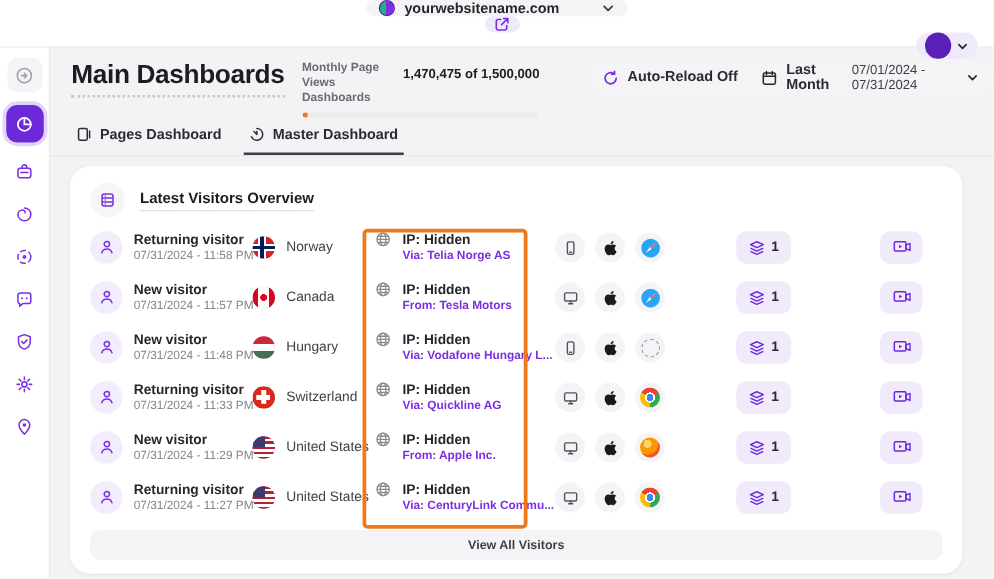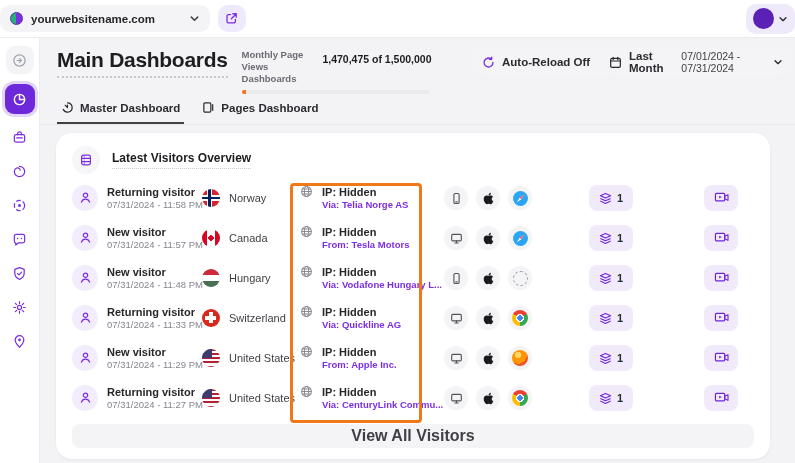--- a/index.html
+++ b/index.html
@@ -10,21 +10,21 @@
     color:#26262B;
     overflow:hidden;
     position:relative;
   }
   svg { display:block; }
 
   
   .topbar {
     position:absolute; top:0; left:0; width:795px; height:38px;
     background:#fff; border-bottom:1px solid #ECECEE;
-    display:flex; align-items:center; padding:0 0; z-index:5;
+    display:flex; align-items:center; padding:0 13px; z-index:5;flex-direction:column;
   }
   .site-select {
     display:flex; align-items:center; gap:8px;
     background:#F4F4F6; border-radius:10px; height:27px; padding:0 10px;
     cursor:pointer;
   }
   .favicon {
     width:13px; height:13px; border-radius:50%;
     background:linear-gradient(90deg,#21B573 0 45%,#7B2FE0 45%);
     border:1px solid #5B21B6;
@@ -164,21 +164,21 @@
     display:flex; align-items:center; justify-content:center; cursor:pointer;
   }
 
   .highlight-box {
     position:absolute; left:234px; top:50px; width:132px; height:240px;
     border:3px solid #F07818; border-radius:4px; pointer-events:none;
   }
 
   .view-all {
     margin:6px 16px 0; width:682px; height:24px; border:none; border-radius:8px;
-    background:#F4F4F6; font-family:inherit; font-size:16px; font-weight:bold;
+    background:#F4F4F6; font-family:inherit; font-size:10px; font-weight:bold;
     color:#3F3F46; cursor:pointer;
   }
 </style>
 </head>
 <body>
 
 <header class="topbar">
   <div class="site-select">
     <span class="favicon"></span>
     <span class="site-name">yourwebsitename.com</span>
@@ -326,37 +326,37 @@
       <span class="pill-range">07/01/2024 - 07/31/2024</span>
       <span>
         <svg viewBox="0 0 12 12" width="10" height="10">
             <path d="M2.5 4.5 6 8l3.5-3.5" fill="none" stroke="#26262B" stroke-width="1.6" stroke-linecap="round" stroke-linejoin="round"></path>
           </svg>
       </span>
     </div>
   </div>
 
   <div class="tabs">
+    <div class="tab">
+      <span>
+        <svg viewBox="0 0 14 14" width="13" height="13">
+            <rect x="2" y="2" width="7.5" height="10" rx="1.2" fill="none" stroke="#2B2B31" stroke-width="1.3"></rect>
+            <path d="M11.5 4v6" stroke="#2B2B31" stroke-width="1.3" stroke-linecap="round"></path>
+          </svg>
+      </span>
+      <span>Pages Dashboard</span>
+    </div>
     <div class="tab active">
       <span>
         <svg viewBox="0 0 14 14" width="13" height="13">
             <path d="M7 2a5 5 0 1 1-4.6 7" fill="none" stroke="#2B2B31" stroke-width="1.3" stroke-linecap="round"></path>
             <path d="M7 7 4.6 4.6M7 4.5V7" fill="none" stroke="#2B2B31" stroke-width="1.3" stroke-linecap="round"></path>
           </svg>
       </span>
       <span>Master Dashboard</span>
-    </div>
-    <div class="tab">
-      <span>
-        <svg viewBox="0 0 14 14" width="13" height="13">
-            <rect x="2" y="2" width="7.5" height="10" rx="1.2" fill="none" stroke="#2B2B31" stroke-width="1.3"></rect>
-            <path d="M11.5 4v6" stroke="#2B2B31" stroke-width="1.3" stroke-linecap="round"></path>
-          </svg>
-      </span>
-      <span>Pages Dashboard</span>
     </div>
   </div>
 
   <section class="card">
     <div class="card-head">
       <span class="card-head-icon">
         <svg viewBox="0 0 16 16" width="14" height="14">
             <rect x="3" y="2.5" width="10" height="11" rx="2" fill="none" stroke="#7B2FE0" stroke-width="1.4"></rect>
             <path d="M3 6.2h10M3 9.8h10" stroke="#7B2FE0" stroke-width="1.4"></path>
             <circle cx="6" cy="4.4" r="0.7" fill="#7B2FE0"></circle>

